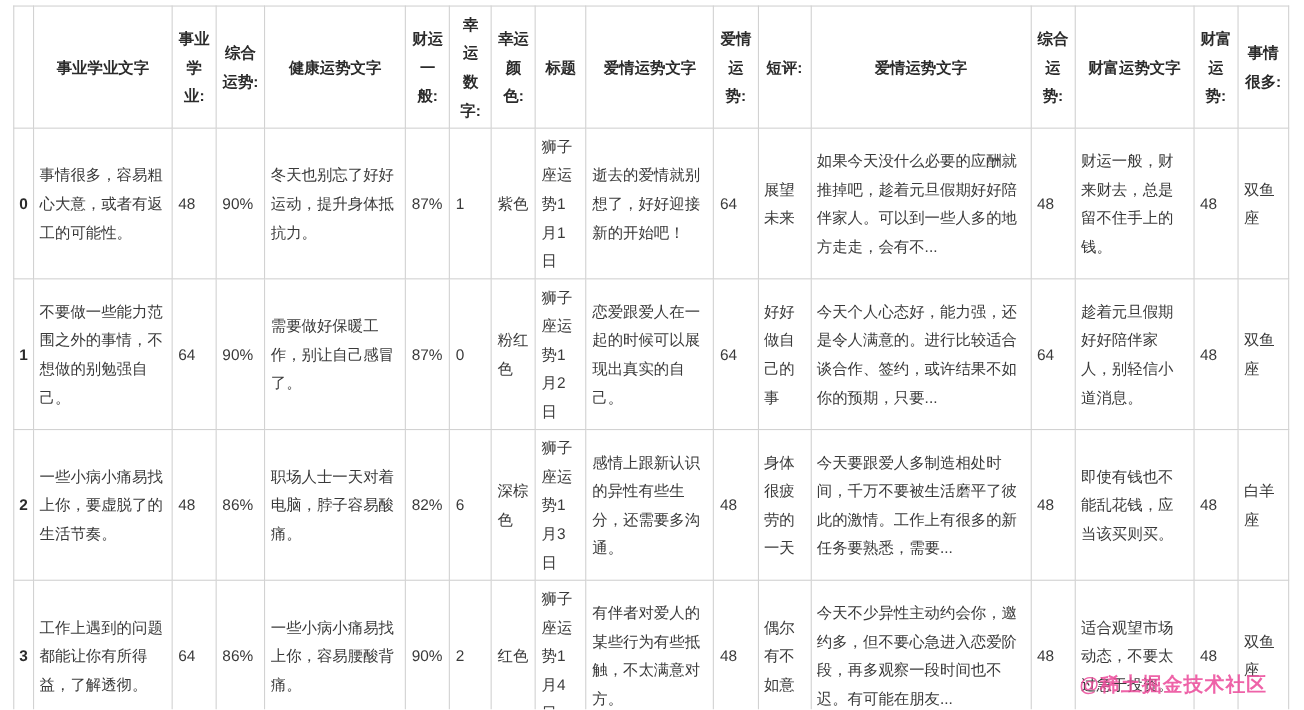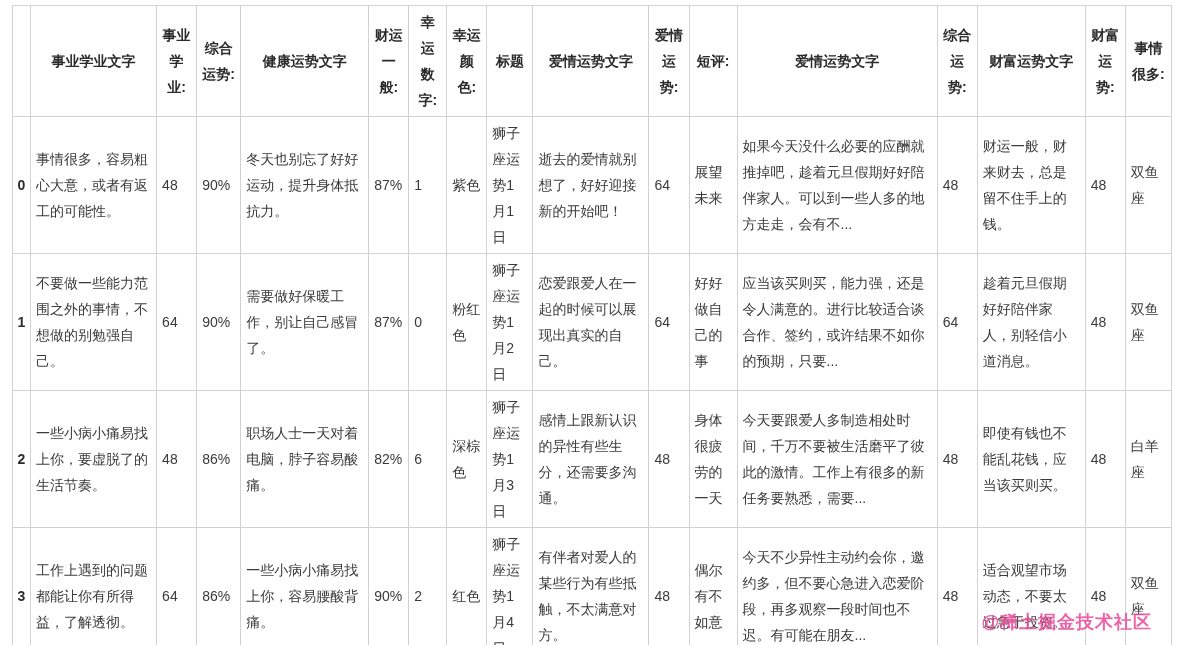--- a/index.html
+++ b/index.html
@@ -146,21 +146,21 @@
           <td>64</td>
           <td>90%</td>
           <td>需要做好保暖工作，别让自己感冒了。</td>
           <td>87%</td>
           <td>0</td>
           <td>粉红色</td>
           <td>狮子座运势1月2日</td>
           <td>恋爱跟爱人在一起的时候可以展现出真实的自己。</td>
           <td>64</td>
           <td>好好做自己的事</td>
-          <td>应当该买则买，能力强，还是令人满意的。进行比较适合谈合作、签约，或许结果不如你的预期，只要...</td>
+          <td>今天个人心态好，能力强，还是令人满意的。进行比较适合谈合作、签约，或许结果不如你的预期，只要...</td>
           <td>64</td>
           <td>趁着元旦假期好好陪伴家人，别轻信小道消息。</td>
           <td>48</td>
           <td>双鱼座</td>
         </tr>
         <tr>
           <th class="idx">2</th>
           <td>一些小病小痛易找上你，要虚脱了的生活节奏。</td>
           <td>48</td>
           <td>86%</td>

